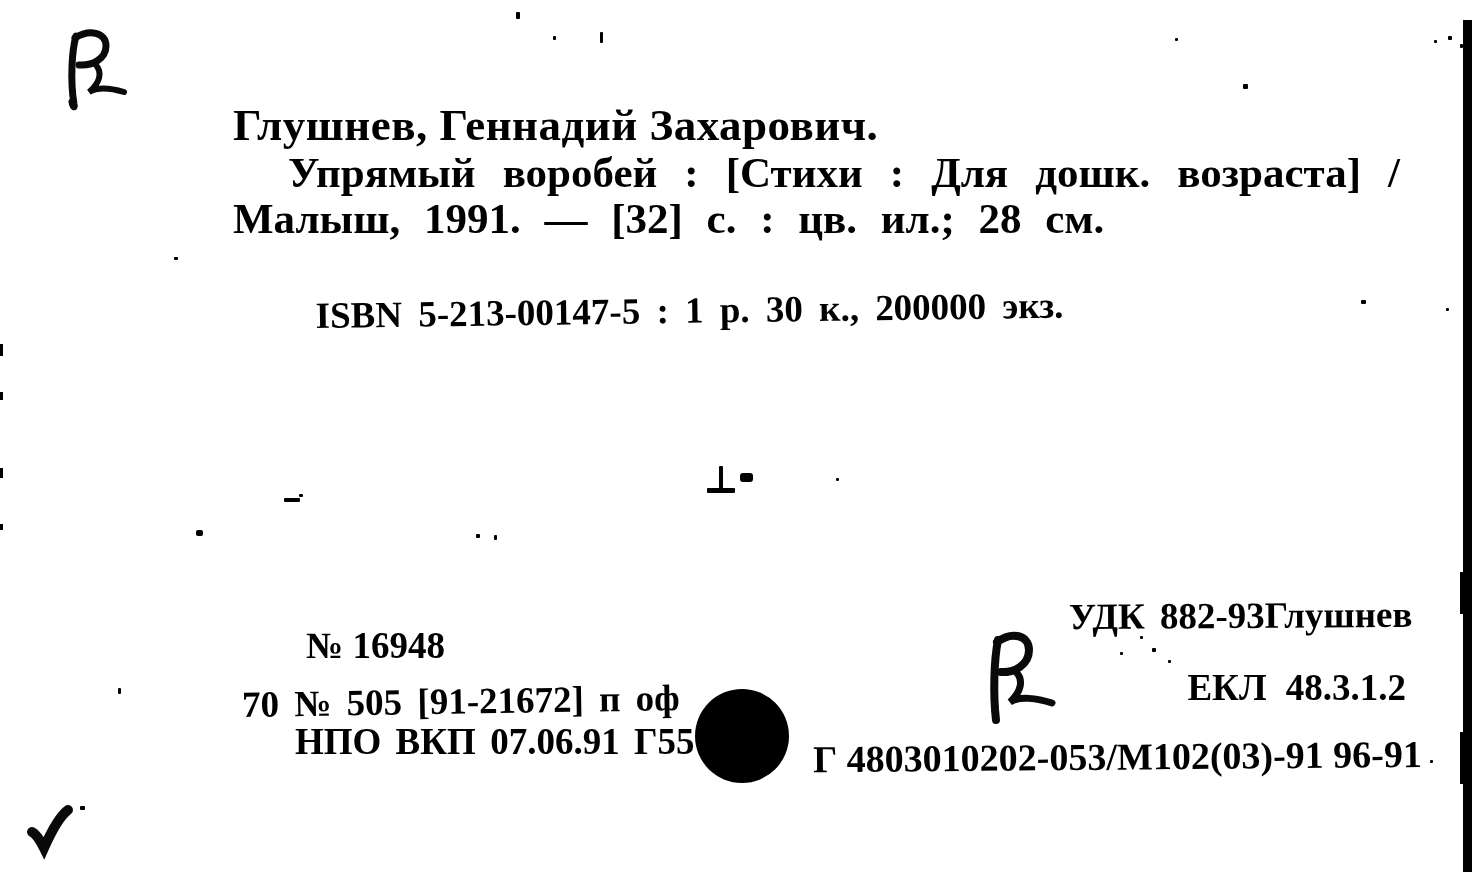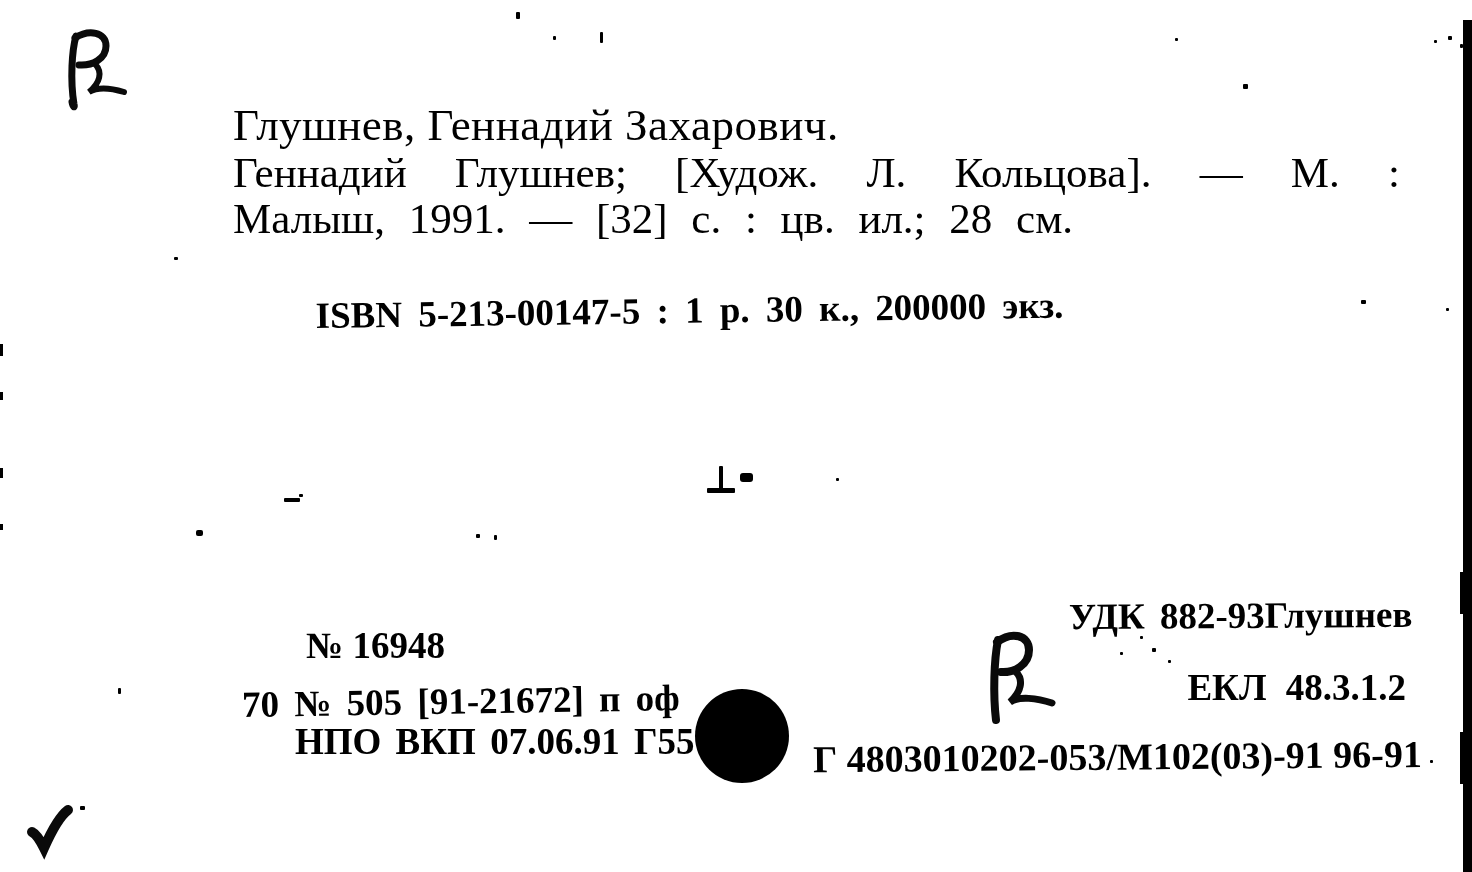--- a/index.html
+++ b/index.html
@@ -5,21 +5,21 @@
   html,body{margin:0;padding:0;}
   body{
     width:1472px;height:872px;position:relative;overflow:hidden;
     background:#ffffff;color:#000;
     font-family:"Liberation Serif","DejaVu Serif",serif;
   }
   .abs{position:absolute;}
   
   #bib{
     position:absolute;left:233px;top:100px;width:1167px;
-    font-weight:normal;
+    font-weight:bold;
   }
   .bib-heading{
     font-size:45px;line-height:50px;letter-spacing:.5px;white-space:nowrap;
   }
   .bib-line{
     font-size:43px;line-height:46px;
     text-align:justify;text-align-last:justify;
   }
   .bib-line.indent{padding-left:55px;}
   .bib-line.last{
@@ -64,21 +64,21 @@
     <g fill="none" stroke="#0a0a0a" stroke-linecap="round">
       <path d="M14,8 C10,22 8,52 12,76 C13,80 11,80 10,74" stroke-width="7"></path>
       <path d="M13,10 C27,1 44,4 44,18 C44,31 30,38 17,37" stroke-width="7"></path>
       <path d="M33,36 C41,44 38,55 27,64 C35,59 49,60 62,64" stroke-width="6"></path>
     </g>
   </svg>
 </div>
 
 <div id="bib">
   <div class="bib-heading">Глушнев, Геннадий Захарович.</div>
-  <div class="bib-line">Геннадий Глушнев; [Худож. Л. Кольцова]. — М. :</div>
+  <div class="bib-line indent">Упрямый воробей : [Стихи : Для дошк. возраста] /</div>
   <div class="bib-line last">Малыш, 1991. — [32] с. : цв. ил.; 28 см.</div>
 </div>
 
 <div class="isbn-line">ISBN 5-213-00147-5 : 1 р. 30 к., 200000 экз.</div>
 
 <div class="acc" id="acc1">№ 16948</div>
 <div class="acc" id="acc2">70 № 505 [91-21672] п оф</div>
 <div class="acc" id="acc3">НПО ВКП 07.06.91 Г55</div>
 
 <div class="abs" id="punch"></div>

